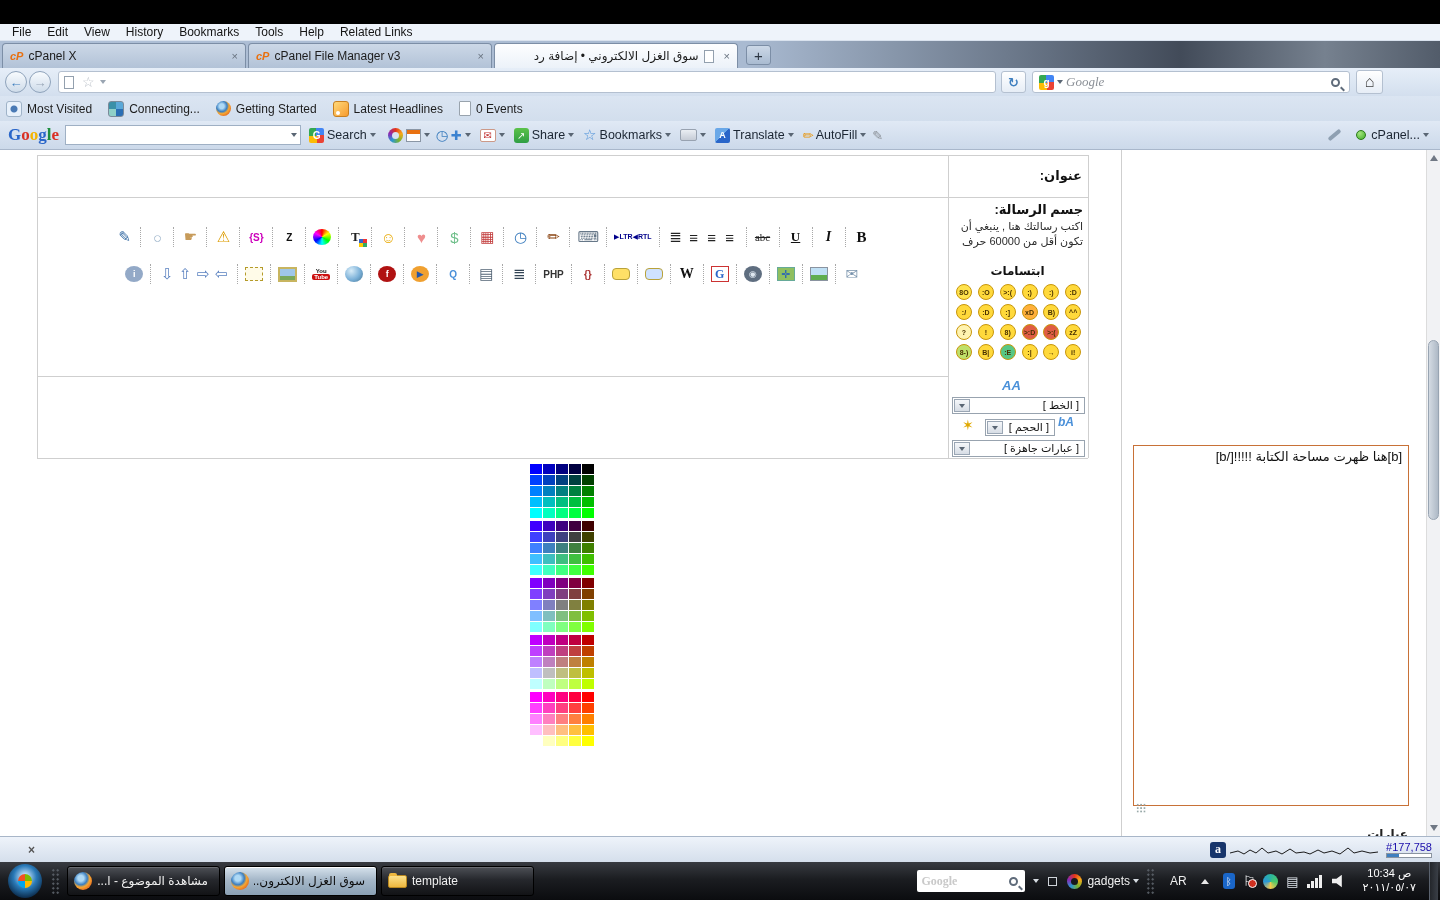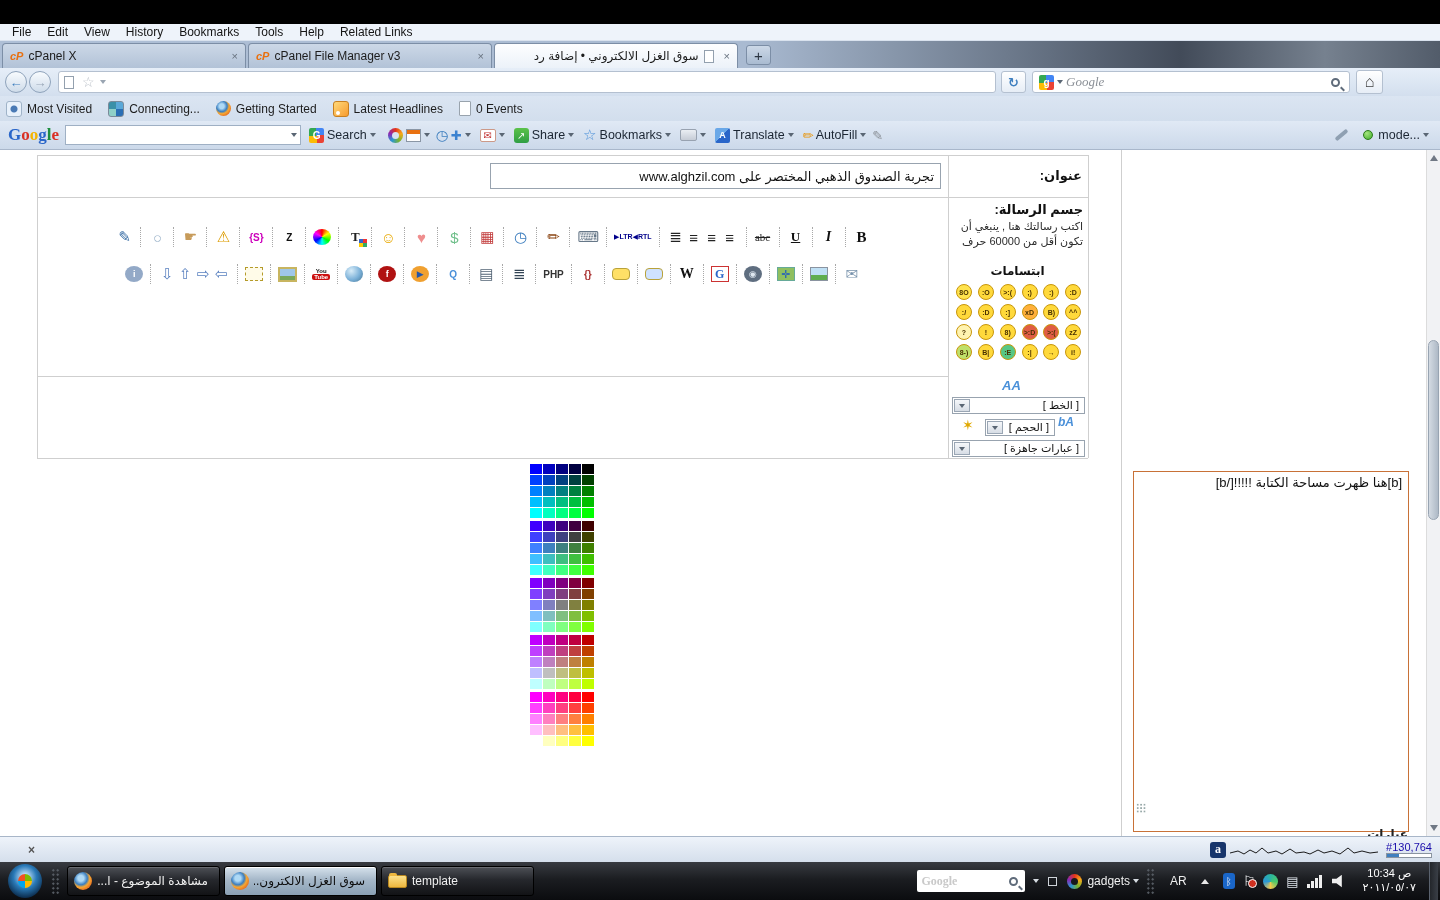--- a/index.html
+++ b/index.html
@@ -151,21 +151,21 @@
     display:flex;align-items:center;justify-content:center;flex:none;}
   #font-dd{left:952px;top:247px;width:133px;height:17px;}
   #size-dd{left:985px;top:269px;width:70px;height:17px;}
   #wand{position:absolute;left:962px;top:267px;color:#e0a800;font-size:14px;}
   #size-preview{position:absolute;left:1058px;top:265px;color:#4a90d9;font-weight:bold;font-style:italic;font-size:12px;}
   #phrases-dd{left:952px;top:290px;width:133px;height:17px;}
   #palette{position:absolute;left:530px;top:313px;display:flex;flex-direction:column;}
   .prow{display:flex;gap:1px;margin-top:1px;}
   .prow.block{margin-top:3px;}
   .pcell{width:12px;height:10px;display:inline-block;}
-  #reply-textarea{position:absolute;left:1133px;top:321px;width:276px;height:361px;border:1px solid #c87137;background:#fff;
+  #reply-textarea{position:absolute;left:1133px;top:295px;width:276px;height:361px;border:1px solid #c87137;background:#fff;
     direction:rtl;font-size:13px;padding:3px 6px;}
   #grip{position:absolute;left:1136px;top:653px;width:10px;height:10px;
     background:radial-gradient(#9aa 1px,transparent 1.2px);background-size:3.4px 3.4px;}
   #options-label{position:absolute;left:1240px;top:677px;width:168px;text-align:right;direction:rtl;font-weight:bold;font-size:12px;color:#222;}
   #scrollbar{position:absolute;left:1426px;top:0;width:14px;height:686px;background:#f1f2f4;border-left:1px solid #dcdcdc;}
   .sarr{position:absolute;left:3px;width:0;height:0;border-left:4px solid transparent;border-right:4px solid transparent;}
   #sup{top:5px;border-bottom:6px solid #707884;}
   #sdn{bottom:5px;border-top:6px solid #707884;}
   #sthumb{position:absolute;left:1px;top:190px;width:11px;height:180px;border:1px solid #98a4b2;border-radius:6px;
     background:linear-gradient(90deg,#d4dbe3,#aeb9c6);}
@@ -349,38 +349,37 @@
     </span>
     <span class="titem">
       <span class="afic">✏</span>
       <span>AutoFill</span>
       <span class="car"></span>
     </span>
     <span class="pencil2">✎</span>
     <div id="gt-right">
       <span class="wrench"></span>
       <span class="presence"></span>
-      <span>mode...</span>
+      <span>cPanel...</span>
       <span class="car"></span>
     </div>
   </div>
 
   <div id="content">
     <div class="hl" style="left:37px;top:5px;width:1051px;height:1px"></div>
     <div class="hl" style="left:37px;top:47px;width:1051px;height:1px"></div>
     <div class="hl" style="left:37px;top:226px;width:911px;height:1px"></div>
     <div class="hl" style="left:37px;top:308px;width:1051px;height:1px"></div>
     <div class="vl" style="left:37px;top:5px;width:1px;height:303px"></div>
     <div class="vl" style="left:948px;top:5px;width:1px;height:303px"></div>
     <div class="vl" style="left:1088px;top:5px;width:1px;height:303px"></div>
     <div class="vl" style="left:1121px;top:0;width:1px;height:693px"></div>
     <div class="hl" style="left:0;top:693px;width:1426px;height:1px"></div>
 
     <div id="title-label">عنوان:</div>
-    <div id="title-input">تجربة الصندوق الذهبي المختصر على www.alghzil.com</div>
 
     <div id="body-label">جسم الرسالة:</div>
     <div id="body-hint">اكتب رسالتك هنا , ينبغي أن تكون أقل من 60000 حرف</div>
 
     <div id="tb-row1">
         <span class="ic" style="color: rgb(58, 110, 165);">✎</span>
         <span class="tsep"></span>
         <span class="ic" style="color: rgb(159, 182, 204);">○</span>
         <span class="tsep"></span>
         <span class="ic" style="color: rgb(199, 155, 90);">☛</span>
@@ -763,21 +762,21 @@
   </div>
 
   <div id="addonbar">
     <span id="findclose">×</span>
     <div id="alexa">
       <span class="alexa-a">a</span>
       <svg width="150" height="16">
         <polyline points="0,11 8,9 14,12 20,8 26,11 32,6 38,11 46,9 52,12 60,7 66,11 74,10 80,12 88,8 94,11 102,9 110,12 118,6 124,11 132,9 140,11 148,10" fill="none" stroke="#1a1a1a" stroke-width="1"></polyline>
       </svg>
       <span class="rankwrap">
-        <span id="alexa-rank">#130,764</span>
+        <span id="alexa-rank">#177,758</span>
         <span id="rankbar"></span>
       </span>
     </div>
   </div>
 
   <div id="taskbar">
     <div id="orb"></div>
     <div class="tdots"></div>
     <div id="tbuttons">
         <div class="tbtn">

